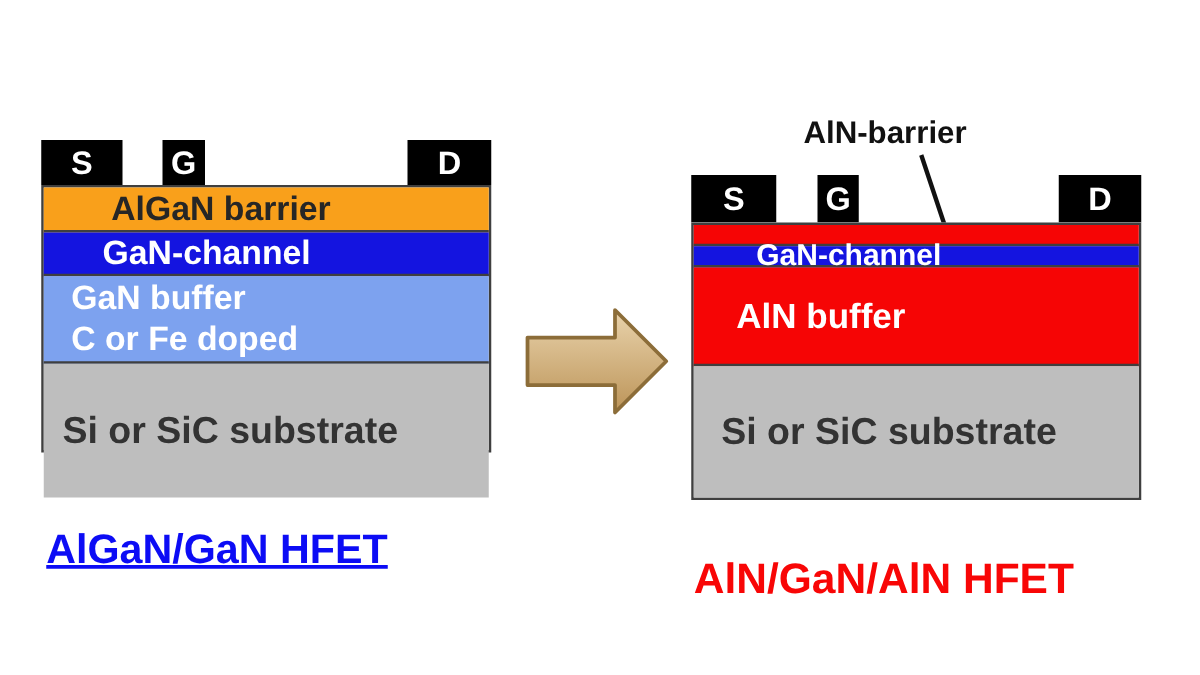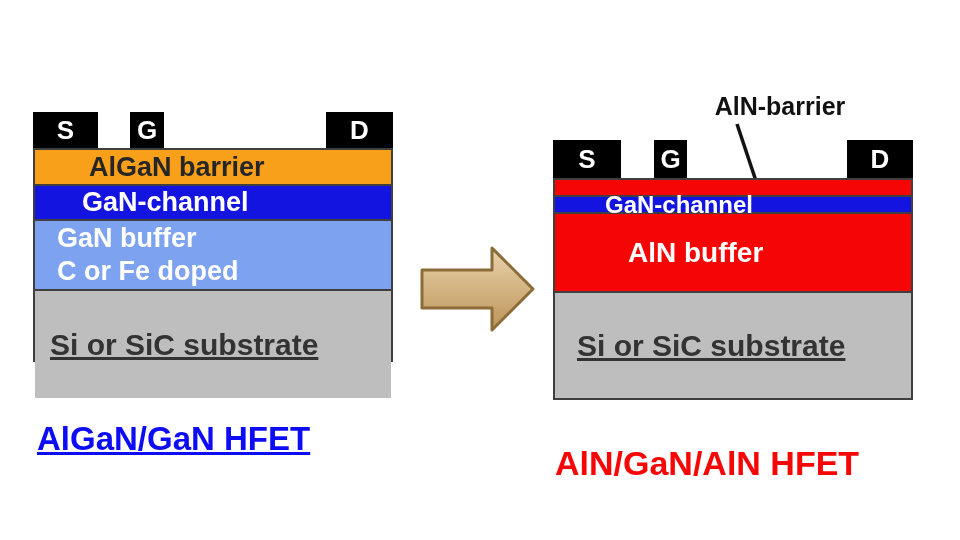--- a/index.html
+++ b/index.html
@@ -11,21 +11,21 @@
   .contact{
     background:#000;color:#fff;display:flex;align-items:center;justify-content:center;
     font-size:26px;line-height:1;
   }
   .stack{border:2px solid #3f3f3f;background:#fff;}
   .layer{box-sizing:border-box;display:flex;align-items:center;border-bottom:2px solid #3f3f3f;}
   .layer:last-child{border-bottom:none;}
   .layer-label{white-space:nowrap;line-height:1.05;}
   .txt-dark{color:#262626;}
   .txt-white{color:#ffffff;}
-  .substrate-label{color:#333333;font-size:30px;text-decoration:underline;}
+  .substrate-label{color:#333333;font-size:30px;}
   .caption{font-size:33px;white-space:nowrap;line-height:1;}
   .annotation-label{font-size:25px;color:#111111;text-align:center;line-height:1;}
   svg{display:block;}
 </style>
 </head>
 <body>
 
 <div class="canvas">
 
   <div class="abs contact" style="left:33px;top:112px;width:65px;height:36px;">
@@ -61,21 +61,21 @@
   <svg class="abs" style="left:415px;top:243px;" width="125" height="95" viewBox="0 0 125 95">
     <defs>
       <linearGradient id="arrowGrad" x1="0" y1="0" x2="0" y2="1">
         <stop offset="0" stop-color="#E9D3AC"></stop>
         <stop offset="1" stop-color="#BC9458"></stop>
       </linearGradient>
     </defs>
     <polygon points="7,27 77,27 77,5 118,46 77,87 77,65 7,65" fill="url(#arrowGrad)" stroke="#8C6D39" stroke-width="3" stroke-linejoin="round"></polygon>
   </svg>
 
-  <div class="abs annotation-label" style="left:680px;top:94px;width:200px;">AlN-barrier</div>
+  <div class="abs annotation-label" style="left:608px;top:94px;width:200px;">AlN-barrier</div>
 
   <svg class="abs" style="left:720px;top:118px;" width="60" height="82" viewBox="0 0 60 82">
     <defs>
       <marker id="annHead" markerWidth="9" markerHeight="9" refX="4.5" refY="7" orient="auto-start-reverse" markerUnits="userSpaceOnUse">
         <polygon points="4.5,9 0,0 9,0" fill="#111111" transform="rotate(180 4.5 4.5)"></polygon>
       </marker>
     </defs>
     <line x1="17" y1="6" x2="37" y2="66" stroke="#111111" stroke-width="3.5" marker-end="url(#annHead)"></line>
   </svg>
 
@@ -85,21 +85,21 @@
   <div class="abs contact" style="left:654px;top:140px;width:33px;height:38px;">
     <span>G</span>
   </div>
   <div class="abs contact" style="left:847px;top:140px;width:66px;height:38px;">
     <span>D</span>
   </div>
 
   <div class="abs stack" style="left:553px;top:178px;width:360px;height:222px;">
     <div class="layer" style="height: 17px; background-color: rgb(246, 5, 5);"></div>
     <div class="layer" style="height: 17px; background-color: rgb(20, 20, 224);"></div>
-    <div class="layer" style="height: 79px; padding-left: 73px; background-color: rgb(246, 5, 5);">
+    <div class="layer" style="height: 79px; padding-left: 34px; background-color: rgb(246, 5, 5);">
       <span class="layer-label txt-white" style="font-size:28px;">AlN buffer</span>
     </div>
     <div class="layer" style="height: 105px; padding-left: 22px; background-color: rgb(190, 190, 190);">
       <span class="layer-label substrate-label">Si or SiC substrate</span>
     </div>
   </div>
 
   <div class="abs txt-white" style="left:605px;top:191px;font-size:24px;line-height:28px;white-space:nowrap;">GaN-channel</div>
 
   <div class="abs caption" style="left: 555px; top: 446px; font-size: 34px; color: rgb(248, 6, 6);">AlN/GaN/AlN HFET</div>

